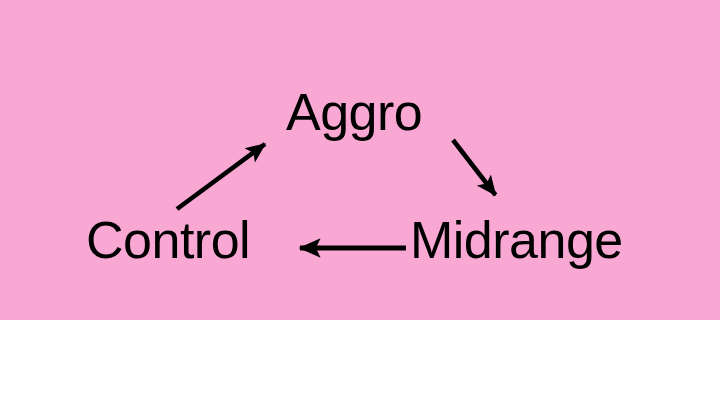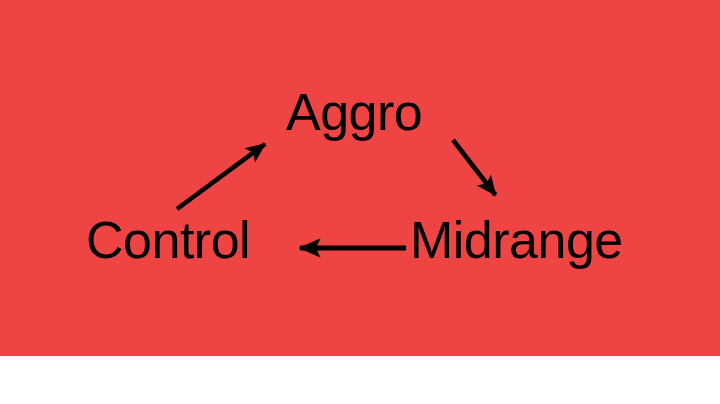--- a/index.html
+++ b/index.html
@@ -3,22 +3,22 @@
 <meta charset="utf-8">
 <style>
   html, body {
     margin: 0;
     padding: 0;
     background: #ffffff;
   }
   #canvas {
     position: relative;
     width: 720px;
-    height: 356px;
-    background: #ef4444;
+    height: 320px;
+    background: #f9a8d4;
     overflow: hidden;
     font-family: "Liberation Sans", sans-serif;
   }
   .node-label {
     position: absolute;
     color: #000000;
     font-family: "Liberation Sans", sans-serif;
     font-weight: 400;
     font-size: 52px;
     line-height: 1;

